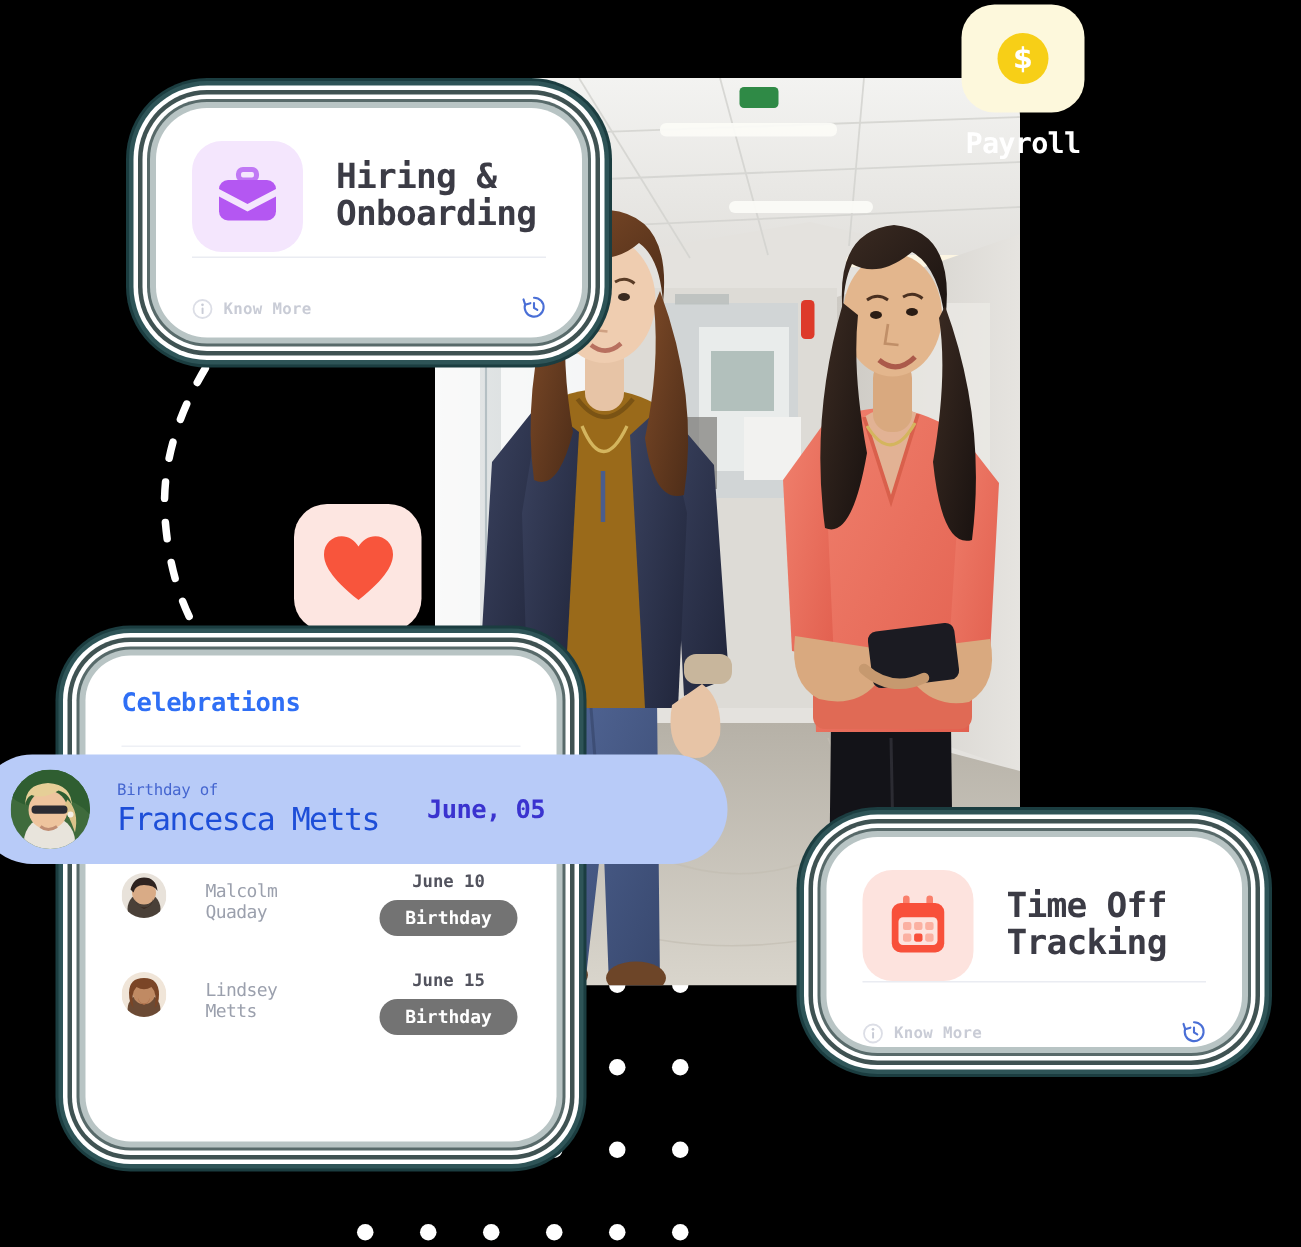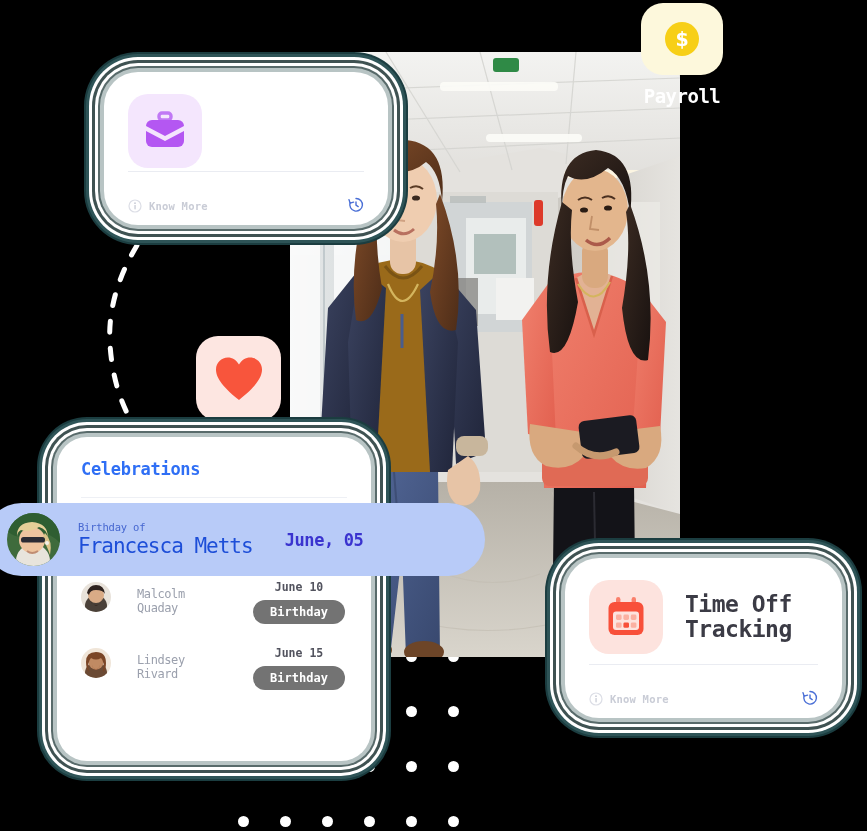--- a/index.html
+++ b/index.html
@@ -305,24 +305,24 @@
 
   
   #hiring-card {
     left: 104px;
     top: 72px;
     width: 284px;
     height: 153px;
     z-index: 7;
   }
   #timeoff-card {
-    left: 565px;
+    left: 551px;
     top: 558px;
     width: 277px;
-    height: 160px;
+    height: 140px;
     z-index: 7;
   }
 </style>
 </head>
 <body>
 
 <div id="stage">
 
   <div id="dot-grid">
       <div class="dot" style="left: 0px; top: 0px; background: rgb(255, 255, 255);"></div>
@@ -545,20 +545,22 @@
 
   <div id="hiring-card" class="card-shell feature-card">
     <div class="feature-top">
       <div class="feature-icon-tile" style="background:#f4e6fd;">
         <svg width="42" height="40" viewBox="0 0 42 40" xmlns="http://www.w3.org/2000/svg">
           <rect x="15" y="2" width="12" height="7" rx="3" fill="none" stroke="#c078f5" stroke-width="3.4"></rect>
           <rect x="2" y="9" width="38" height="27" rx="6" fill="#b457f2"></rect>
           <path d="M2 15 L21 25 L40 15 L40 20 L21 30 L2 20 Z" fill="#f4e6fd"></path>
         </svg>
       </div>
+      <div class="feature-title">Hiring &amp;
+Onboarding</div>
     </div>
     <div class="feature-footer">
       <div class="know-more">
         <svg width="14" height="14" viewBox="0 0 14 14" xmlns="http://www.w3.org/2000/svg">
           <circle cx="7" cy="7" r="6" fill="none" stroke="#dcdee6" stroke-width="1.2"></circle>
           <circle cx="7" cy="4.2" r="0.9" fill="#c9ccd6"></circle>
           <rect x="6.4" y="6" width="1.3" height="4.4" rx="0.6" fill="#c9ccd6"></rect>
         </svg>
         <span class="know-more-label">Know More</span>
       </div>
@@ -633,21 +635,21 @@
       <div class="celebration-row">
         <div class="celeb-avatar">
           <svg width="30" height="30" viewBox="0 0 30 30" xmlns="http://www.w3.org/2000/svg">
             <rect width="30" height="30" fill="#f0e5d8"></rect>
             <circle cx="15" cy="25" r="11" fill="#6b4a34"></circle>
             <circle cx="15" cy="14" r="7.5" fill="#c08a63"></circle>
             <path d="M5 14 Q5 4 15 4 Q25 4 25 15 Q25 22 22 24 Q24 14 20 10 Q15 13 10 10 Q6 14 8 24 Q5 21 5 14 Z" fill="#7a4526"></path>
             <path d="M11 17 Q12 21 15 21 Q18 21 19 17 Q19 20 15 22 Q11 20 11 17 Z" fill="#a86a46"></path>
           </svg>
         </div>
-        <div class="celeb-name">Lindsey Rivard</div>
+        <div class="celeb-name">Lindsey Metts</div>
         <div class="celeb-right">
           <div class="celeb-date">June 15</div>
           <div class="celeb-tag">Birthday</div>
         </div>
       </div>
 
     </div>
   </div>
 
   <div id="birthday-highlight">

